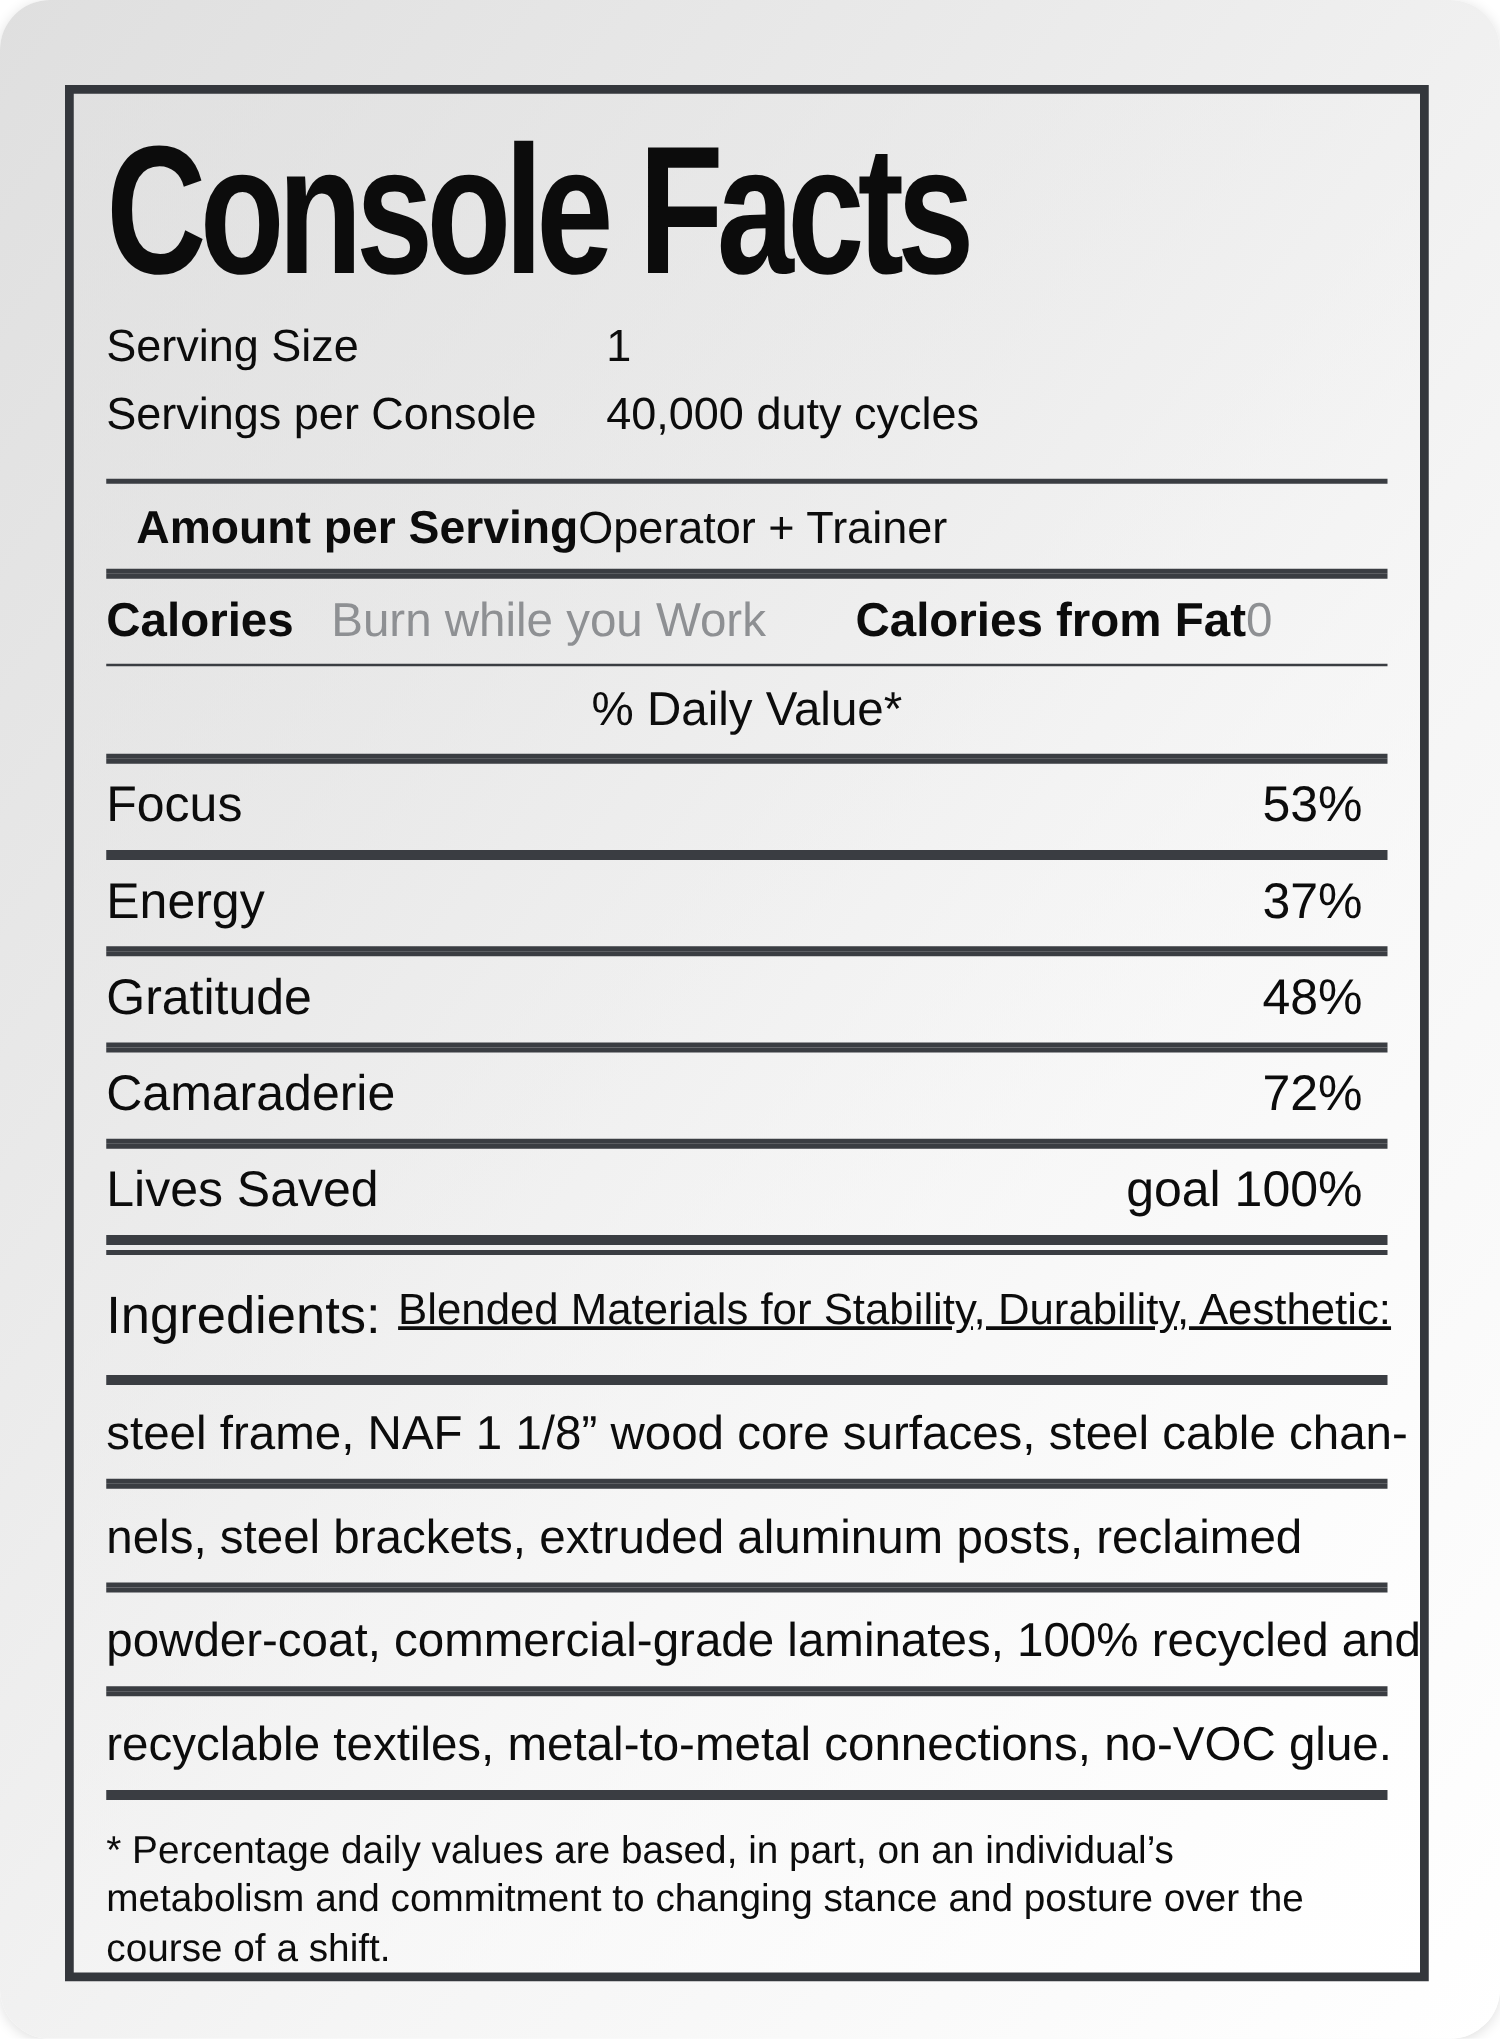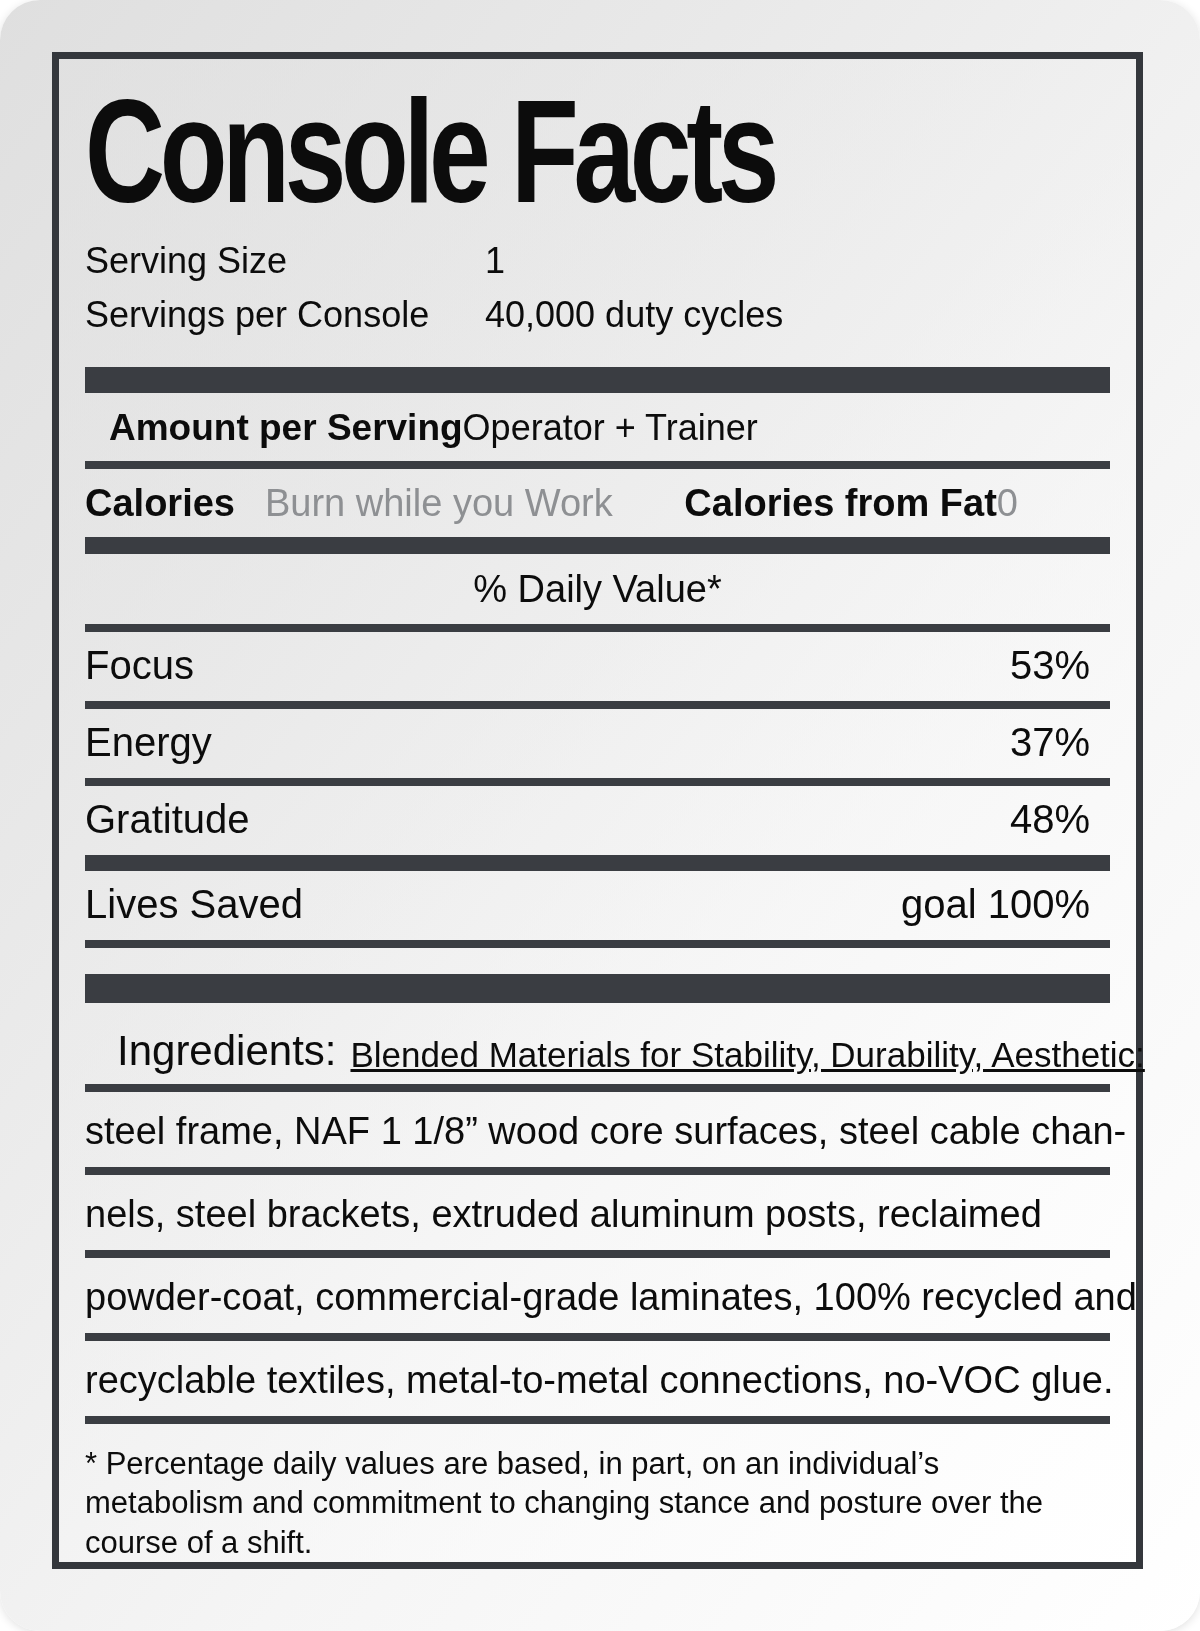--- a/index.html
+++ b/index.html
@@ -18,21 +18,21 @@
   .card{
     position:relative;
     width:1200px;height:1631px;
     border-radius:40px;
     background:linear-gradient(128deg,#dfdfdf 0%,#e9e9e9 30%,#f5f5f5 62%,#ffffff 100%);
     box-shadow:0 2px 10px rgba(0,0,0,0.12);
     overflow:hidden;
   }
   .panel{
     position:absolute;
-    left:52px;top:52px;
+    left:52px;top:68px;
     width:1091px;height:1517px;
     border:7px solid #34373c;
     padding:14px 26px 0 26px;
     background:linear-gradient(132deg,rgba(224,224,224,.55) 0%,rgba(240,240,240,.35) 45%,rgba(255,255,255,.9) 100%);
     display:flex;flex-direction:column;
   }
   .title-wrap{height:142px;overflow:visible;margin-top:6px;}
   .title{
     display:inline-block;
     font-size:146px;line-height:1;
@@ -78,25 +78,24 @@
     padding:14px 0 13px 0;
   }
   .nutrient-row{
     display:flex;align-items:baseline;justify-content:space-between;
     font-size:40px;
     padding:11px 0 13px 0;
   }
   .nutrient-row .val{padding-right:20px;}
   .gap-lg{height:46px;}
   .ing-intro{
-    display:flex;align-items:flex-end;gap:14px;
+    display:flex;align-items:flex-start;gap:14px;
     margin-top:24px;
-    padding-bottom:9px;
+    padding-bottom:24px;
     white-space:nowrap;
-    margin-left:32px;
   }
   .ing-intro .lbl{font-size:42px;}
   .ing-intro .txt{font-size:35px;text-decoration:underline;}
   .ing-line{
     font-size:38px;
     padding:18px 0 14px 0;
     white-space:nowrap;
   }
   .footnote{
     margin-top:20px;
@@ -156,20 +155,24 @@
       <span class="val">37%</span>
     </div>
     <div class="rule"></div>
 
     <div class="nutrient-row">
       <span>Gratitude</span>
       <span class="val">48%</span>
     </div>
     <div class="rule"></div>
 
+    <div class="nutrient-row">
+      <span>Camaraderie</span>
+      <span class="val">72%</span>
+    </div>
     <div class="rule"></div>
 
     <div class="nutrient-row">
       <span>Lives Saved</span>
       <span class="val">goal 100%</span>
     </div>
     <div class="rule"></div>
 
     <div class="gap-lg"></div>
 

